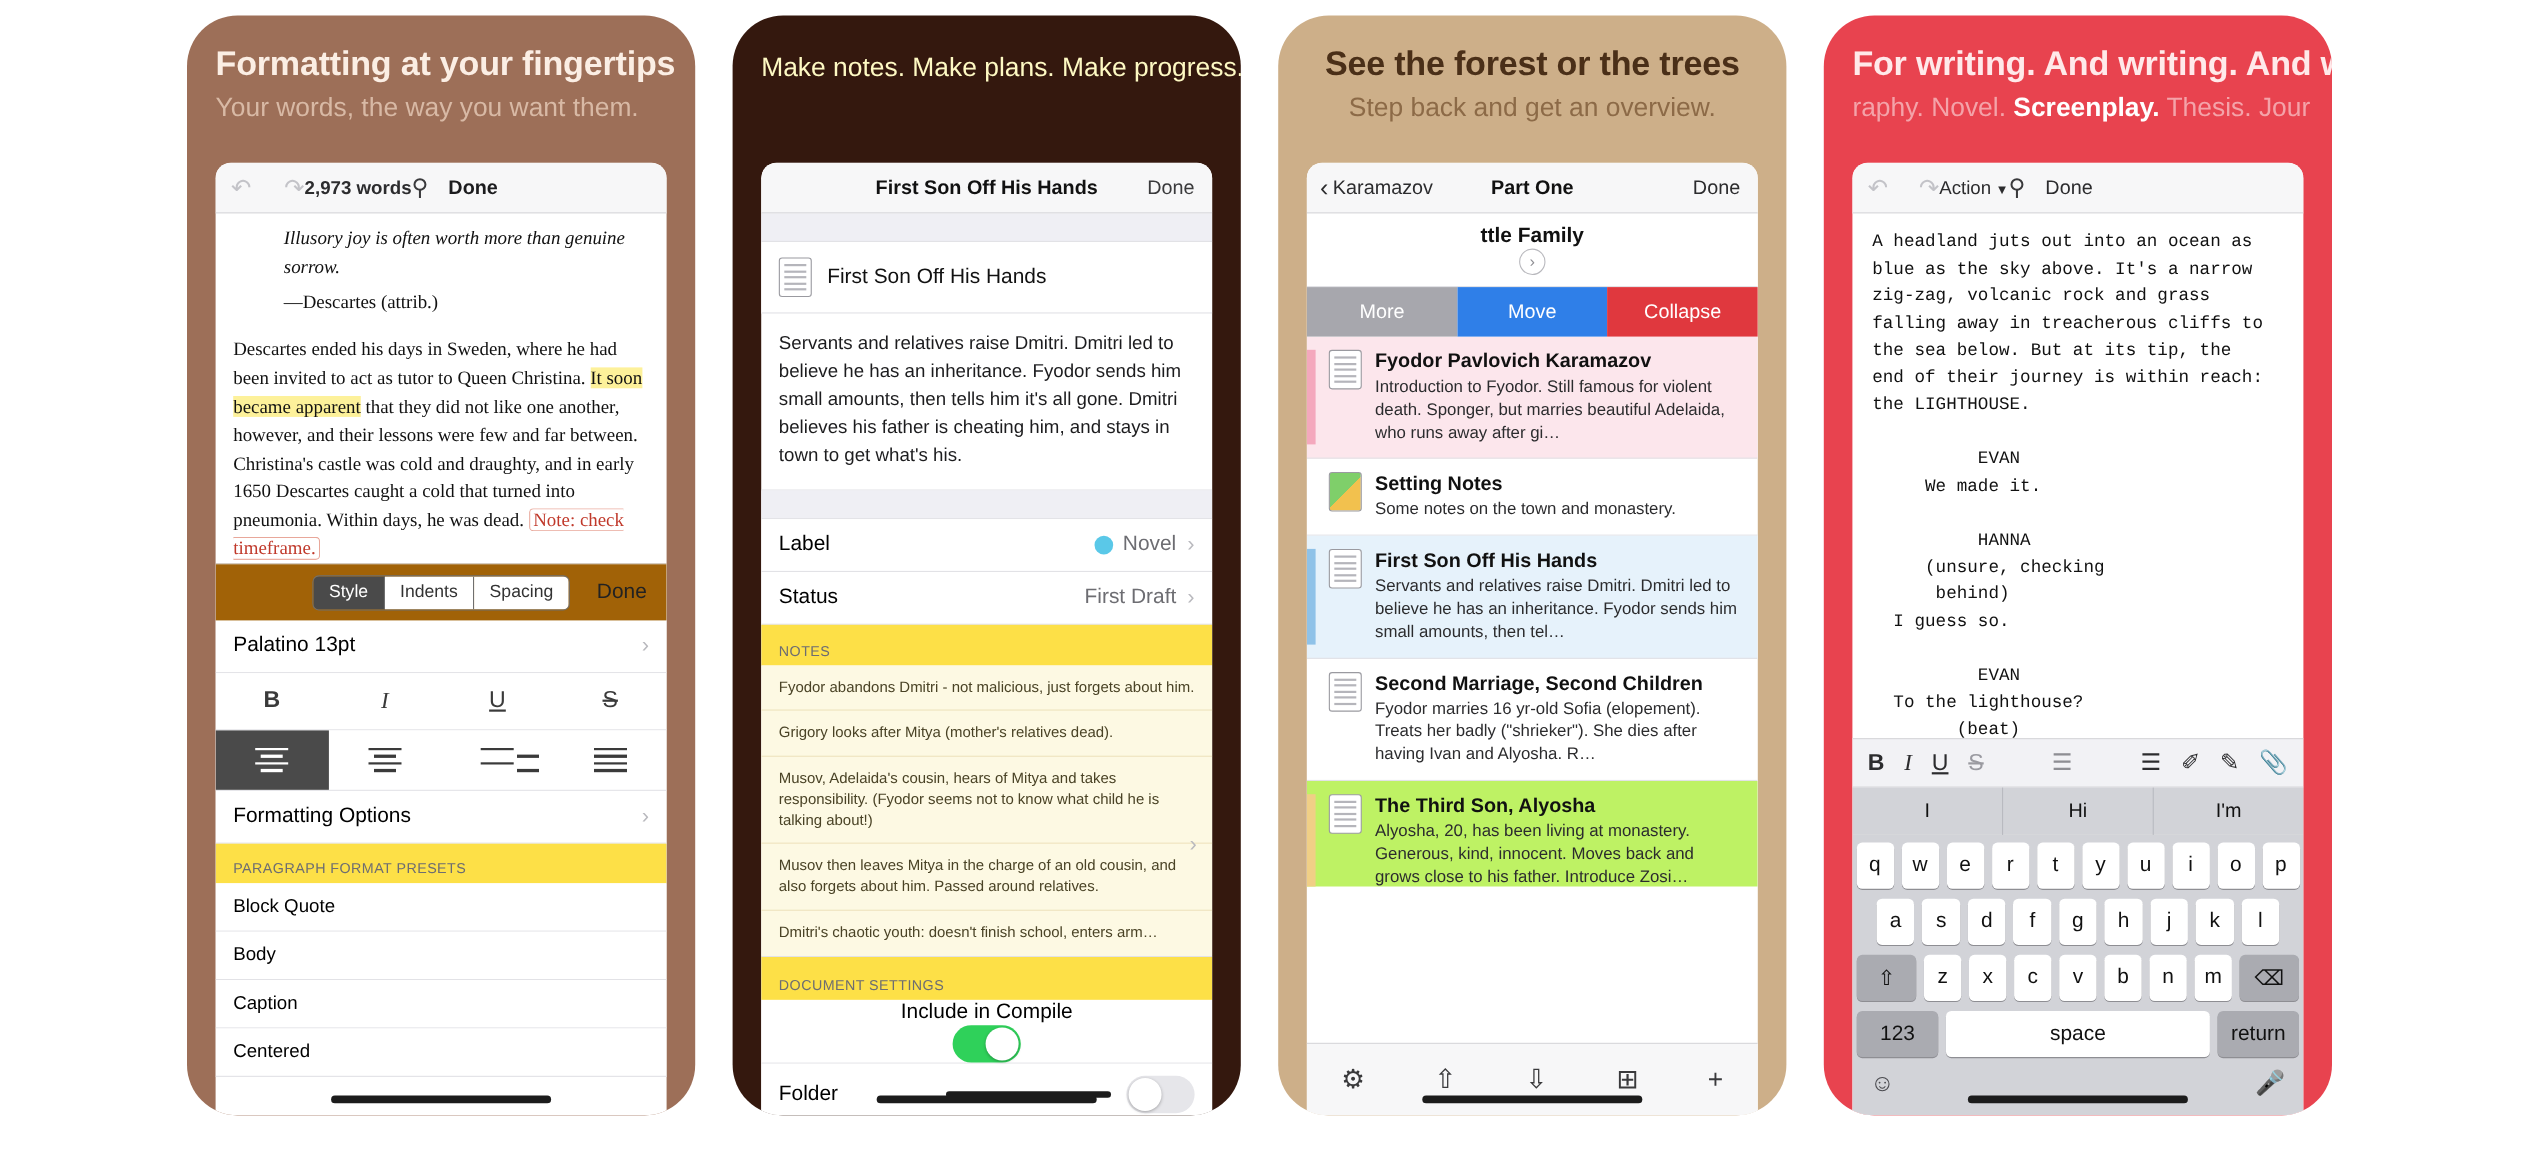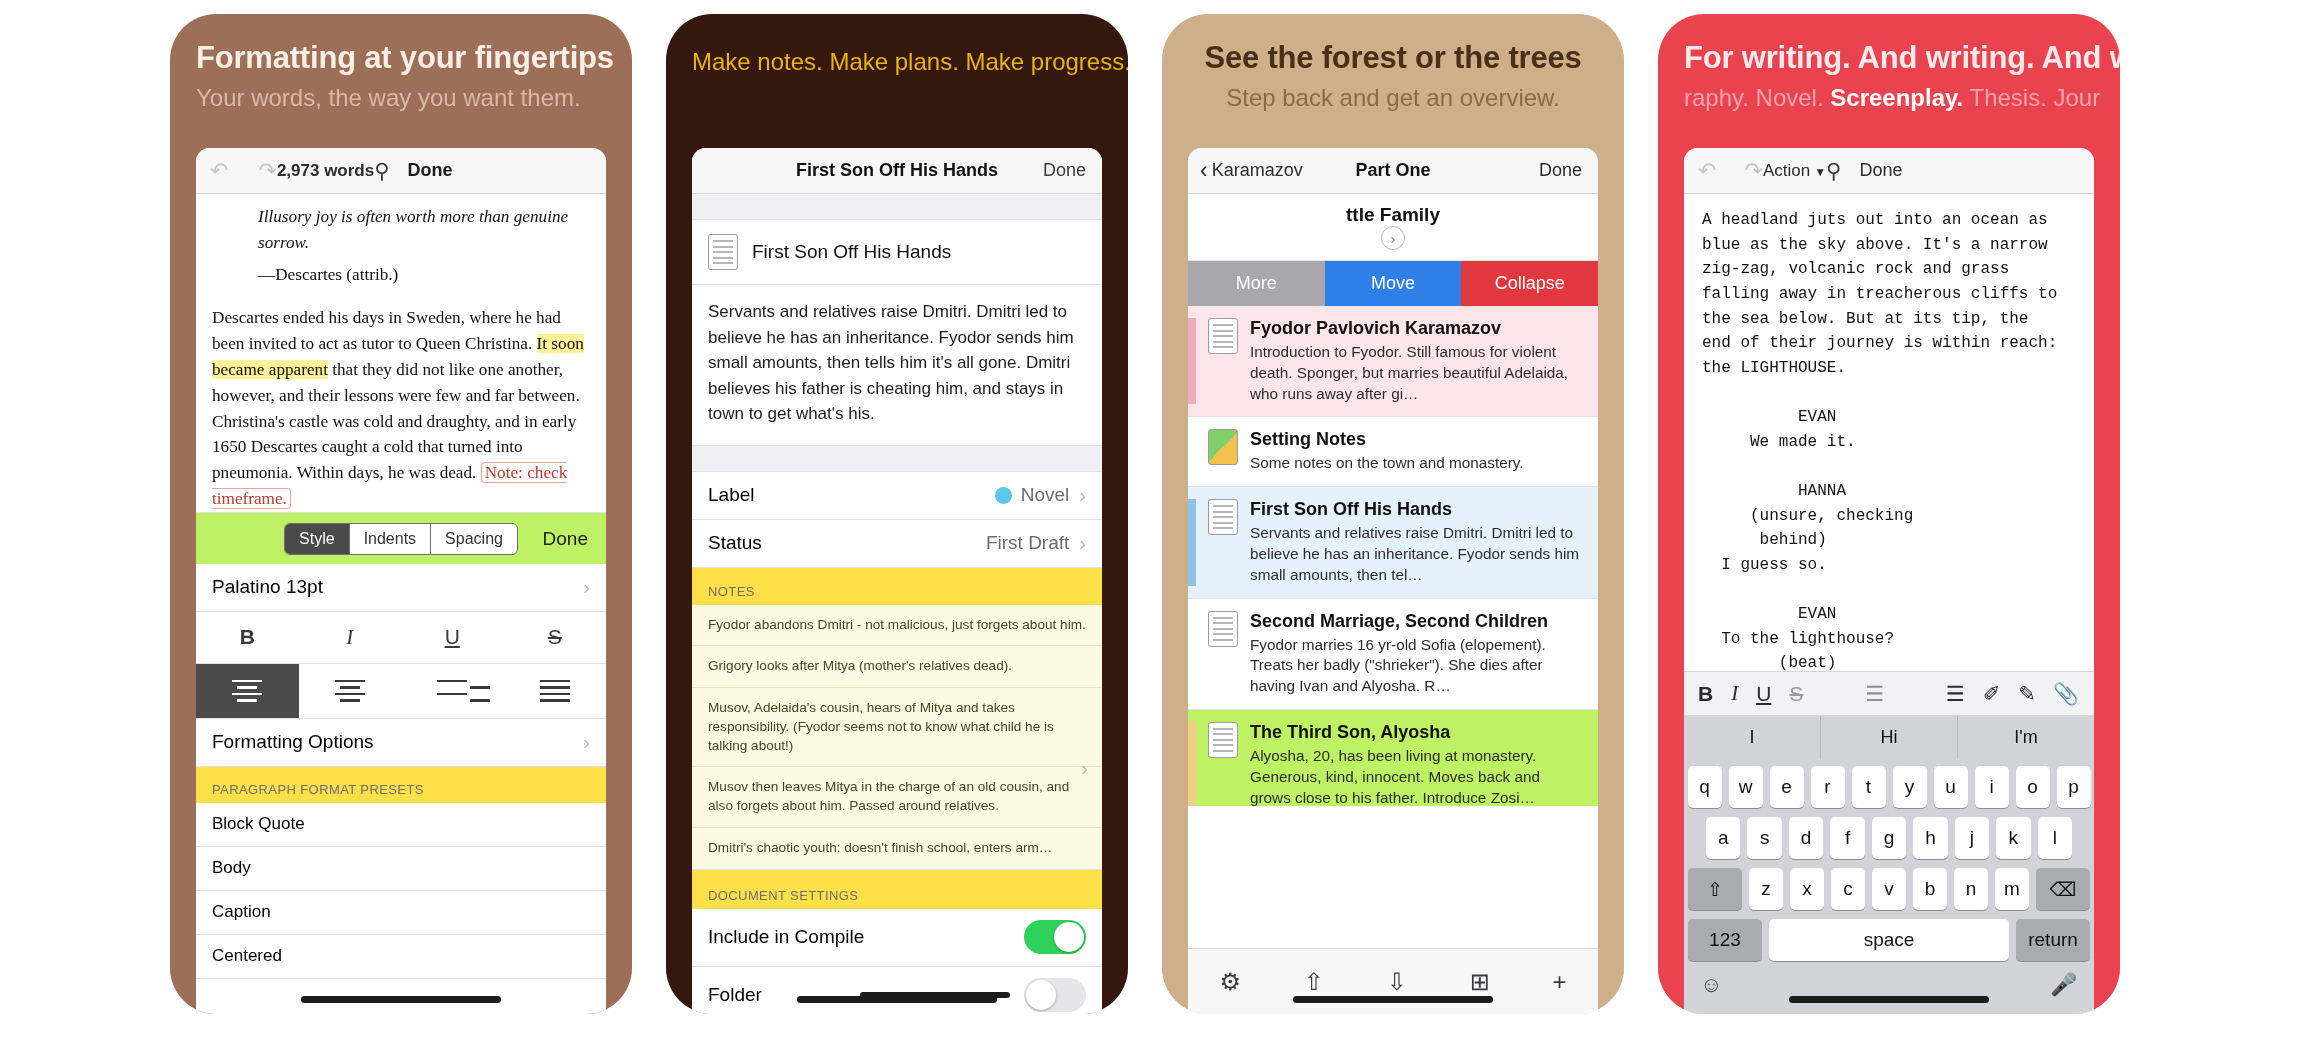--- a/index.html
+++ b/index.html
@@ -25,38 +25,38 @@
   
   .p1 { background:#9d6f58; }
   .p1 .hdr h2 { color:#fbeee4; }
   .p1 .hdr h3 { color:#d8b9a5; }
   .doc { padding:10px 16px 0; font-family:"Liberation Serif", serif; font-size:17.2px; line-height:1.5; color:#111; }
   .doc h1 { font-size:27px; font-weight:700; margin:6px 0 18px; }
   .doc .quote { margin:0 0 6px 46px; font-style:italic; }
   .doc .attr { margin:0 0 18px 46px; }
   .hl { background:#fdf19a; }
   .inlinecmt { color:#c0392b; border:1px solid #e8a79a; border-radius:4px; padding:0 3px; }
-  .segwrap { display:flex; justify-content:center; padding:10px 0 9px; background:#bef264; border-top:1px solid #dedee2; }
+  .segwrap { display:flex; justify-content:center; padding:10px 0 9px; background:#a16207; border-top:1px solid #dedee2; }
   .seg { display:flex; border:1px solid #6f6f6f; border-radius:6px; overflow:hidden; font-size:16px; }
   .seg div { padding:6px 14px; background:#fff; color:#333; border-right:1px solid #6f6f6f; }
   .seg div:last-child { border-right:none; }
   .seg div.on { background:#4a4a4a; color:#fff; }
   .segdone { position:absolute; right:18px; font-size:19px; color:#222; }
   .fmtbar { display:flex; background:#fff; border-bottom:1px solid #e2e2e6; }
   .fmtbar div { flex:1; text-align:center; padding:13px 0; font-size:21px; color:#3a3a3a; }
   .albar { display:flex; background:#fff; border-bottom:1px solid #e2e2e6; }
   .albar div { flex:1; text-align:center; padding:12px 0; }
   .albar div.on { background:#4a4a4a; }
   .albar .ln { display:block; height:2.5px; background:#3a3a3a; margin:4px auto; }
   .albar div.on .ln { background:#fff; }
 
   
   .p2 { background:#34180e; }
   .p2 .hdr h2 { color:#f6e5d8; }
-  .p2 .hdr h3 { color:#eab308; }
+  .p2 .hdr h3 { color:#fef9c3; }
   .nrow { display:flex; gap:14px; padding:14px 16px; border-bottom:1px solid #e2e2e6; align-items:center; background:#fff;}
   .docico { width:30px; height:36px; border:1.6px solid #9a9aa0; border-radius:3px; flex:0 0 30px; padding:5px 4px; background:#fff; }
   .docico i { display:block; height:2px; background:#b5b5bb; margin-bottom:3.5px; }
   .synop { padding:14px 16px 18px; font-size:17px; line-height:1.5; color:#1c1c1e; border-bottom:1px solid #e2e2e6; }
   .noteslist { background:#fdf9e3; }
   .noteslist .n { padding:11px 16px; font-size:13.6px; line-height:1.38; color:#4a4326; border-bottom:1px solid #eee3bd; }
   .toggle { width:62px; height:34px; border-radius:17px; background:#2fd15a; position:relative; }
   .toggle.off { background:#e6e6ea; }
   .toggle b { position:absolute; top:2px; left:30px; width:30px; height:30px; border-radius:50%; background:#fff; box-shadow:0 1px 3px rgba(0,0,0,.3); }
   .toggle.off b { left:2px; }
@@ -227,21 +227,21 @@
       <div class="grp-hdr" style="padding-top:16px;">NOTES</div>
       <div class="noteslist" style="position:relative;">
         <div class="n">Fyodor abandons Dmitri - not malicious, just forgets about him.</div>
         <div class="n">Grigory looks after Mitya (mother's relatives dead).</div>
         <div class="n">Musov, Adelaida's cousin, hears of Mitya and takes responsibility. (Fyodor seems not to know what child he is talking about!)</div>
         <div class="n">Musov then leaves Mitya in the charge of an old cousin, and also forgets about him. Passed around relatives.</div>
         <div class="n" style="border-bottom:none;">Dmitri's chaotic youth: doesn't finish school, enters arm…</div>
         <span class="chev" style="position:absolute;right:14px;top:152px;">›</span>
       </div>
       <div class="grp-hdr" style="padding-top:18px;border-top:1px solid #e2e2e6;">DOCUMENT SETTINGS</div>
-      <div class="row" style="min-height:58px;">
+      <div class="row" style="min-height:58px;flex-direction:column;">
         <span>Include in Compile</span>
           <span class="sp"></span>
         <span class="toggle">
             <b></b>
           </span>
       </div>
       <div class="row" style="min-height:58px;">
         <span>Folder</span>
           <span class="sp"></span>
         <span class="blackbar"></span>

